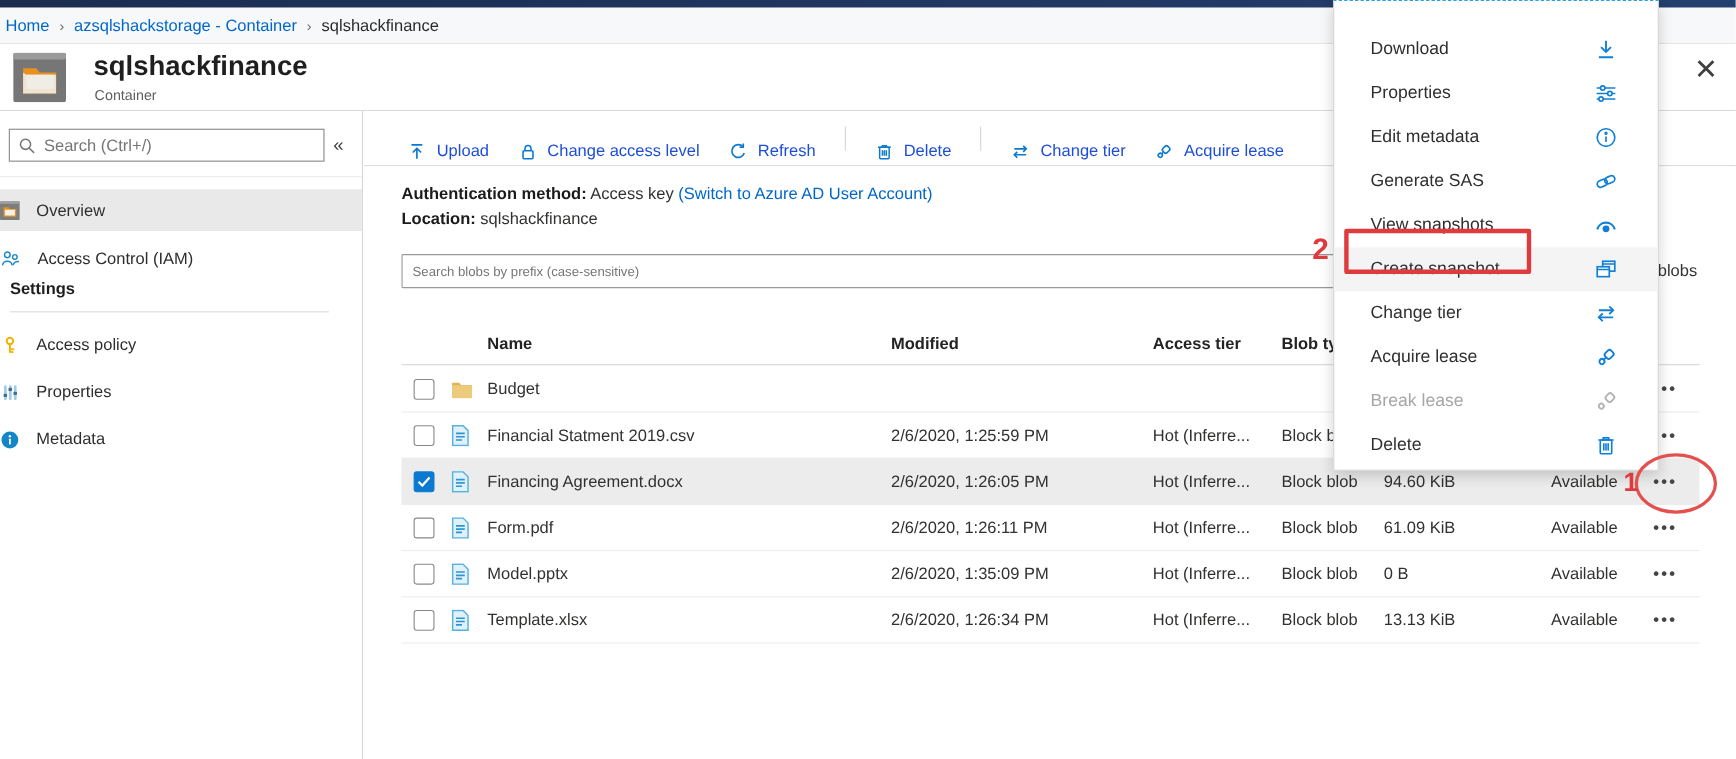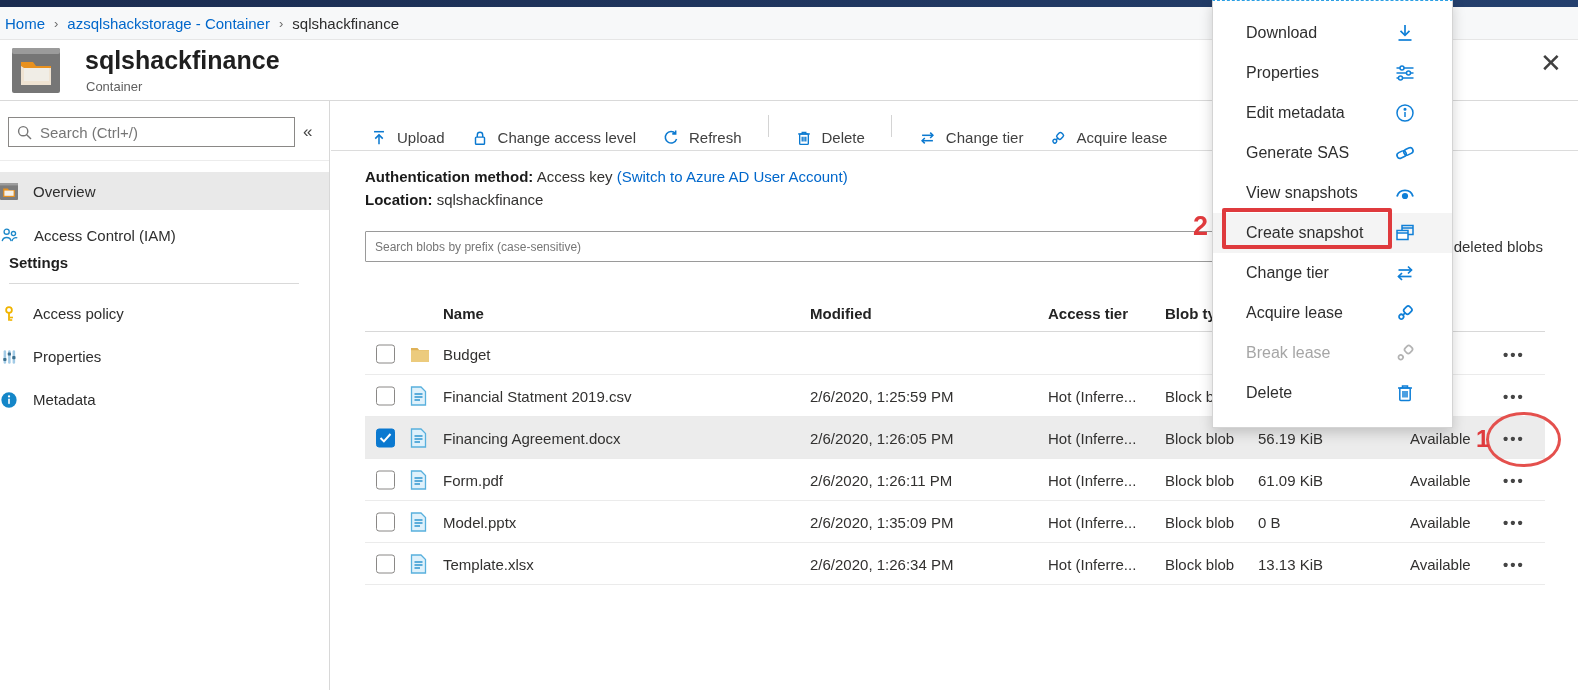--- a/index.html
+++ b/index.html
@@ -39,21 +39,21 @@
     font-size:15px; color:#2e2e2e; cursor:pointer; }
   .side-item.active { background:#e9e9e9; }
   .side-group { }
   .side-section-title { padding-left:9px; font-weight:bold; font-size:15px; color:#1e1e1e; }
   .side-divider { height:1px; background:#d9d9d9; margin:12px 30px 8px 9px; }
   .side-item.tall { height:43px; }
   
   .content { position:absolute; left:331px; top:101px; right:0; bottom:0; background:#fff; }
   .toolbar { height:50px; border-bottom:1px solid #dcdcdc; display:flex; align-items:center;
     padding-left:39px; gap:26px; white-space:nowrap; }
-  .tb-item { display:flex; align-items:center; gap:9px; color:#404040; cursor:pointer;margin-top:24px; }
+  .tb-item { display:flex; align-items:center; gap:9px; color:#1d4ed8; cursor:pointer;margin-top:24px; }
   .tb-sep { width:1px; height:22px; background:#d4d4d4; }
   .info-block { position:absolute; left:34px; top:64px; line-height:23px; font-size:15px; }
   .info-block b { color:#1b1b1b; }
   .auth-link { color:#0067cb; cursor:pointer; }
   .blob-search { position:absolute; left:34px; top:130px; width:1025px; height:31px;
     border:1px solid #9a9a9a; border-radius:1px; display:flex; align-items:center; padding:0 9px; background:#fff; }
   .blob-search input { border:none; outline:none; width:100%; font-size:12px;
     font-family:"Liberation Sans",sans-serif; color:#333; background:transparent; }
   .blob-search input::placeholder { color:#767676; }
   .show-deleted { position:absolute; left:1081px; top:137px; width:160px; font-size:15px;
@@ -66,23 +66,23 @@
   .trow.selected { background:#ececec; }
   .cell { position:absolute; top:50%; transform:translateY(-50%); white-space:nowrap; }
   .c-check { left:11px; } .c-icon { left:45px; } .c-name { left:78px; }
   .c-mod { left:445px; } .c-tier { left:683px; } .c-type { left:800px; }
   .c-size { left:893px; } .c-lease { left:1045px; } .c-more { left:1138px; }
   .checkbox { width:19px; height:19px; border:1px solid #8a8886; border-radius:3px;
     background:#fff; display:flex; align-items:center; justify-content:center; cursor:pointer; }
   .checkbox.checked { background:#0b79d0; border-color:#0b79d0; }
   .more-btn { font-size:15px; font-weight:bold; letter-spacing:2px; color:#454545; cursor:pointer; }
   
-  .ctx-menu { position:absolute; left:1212px; top:0; width:241px; height:428px; z-index:10;
+  .ctx-menu { position:absolute; left:1212px; top:0; width:296px; height:428px; z-index:10;
     background:#fff; border:1px solid #d4d4d4; border-top:1px dashed #2b9fe4;
-    box-shadow:0 5px 12px rgba(0,0,0,.18); padding-top:12px; }
+    box-shadow:0 5px 12px rgba(0,0,0,.18); padding-top:24px; }
   .menu-item { height:40px; display:flex; align-items:center; justify-content:space-between;
     padding:0 36px 0 33px; font-size:16px; color:#2f2f2f; cursor:pointer; }
   .menu-item.highlighted { background:#f4f4f4; }
   .menu-item.disabled { color:#a6a6a6; cursor:default; }
   .mi-icon { width:22px; height:22px; flex:none; }
   
   .ann { position:absolute; z-index:30; }
   .ann-rect { left:1222px; top:208px; width:170px; height:41px;
     border:4px solid #df3a3d; border-radius:2px; }
   .ann-num2 { left:1193px; top:211px; font-size:27px; font-weight:bold; color:#df3a3d; }
@@ -343,21 +343,21 @@
       <span class="cell c-icon">
         <svg width="17" height="20" viewBox="0 0 17 20" fill="none">
           <path d="M1.5 1h9.5l4.5 4.5V19h-14z" fill="#dff1fb" stroke="#58b0dd" stroke-width="1.3"></path>
           <path d="M4.5 8h8M4.5 11h8M4.5 14h5.5" stroke="#2f95d0" stroke-width="1.5"></path>
         </svg>
       </span>
       <span class="cell c-name">Financing Agreement.docx</span>
       <span class="cell c-mod">2/6/2020, 1:26:05 PM</span>
       <span class="cell c-tier">Hot (Inferre...</span>
       <span class="cell c-type">Block blob</span>
-      <span class="cell c-size">56.19 KiB</span>
+      <span class="cell c-size">94.60 KiB</span>
       <span class="cell c-lease">Available</span>
       <span class="cell c-more more-btn">•••</span>
     </div>
 
     <div class="trow">
       <span class="cell c-check">
           <span class="checkbox"></span>
         </span>
       <span class="cell c-icon">
         <svg width="17" height="20" viewBox="0 0 17 20" fill="none">

